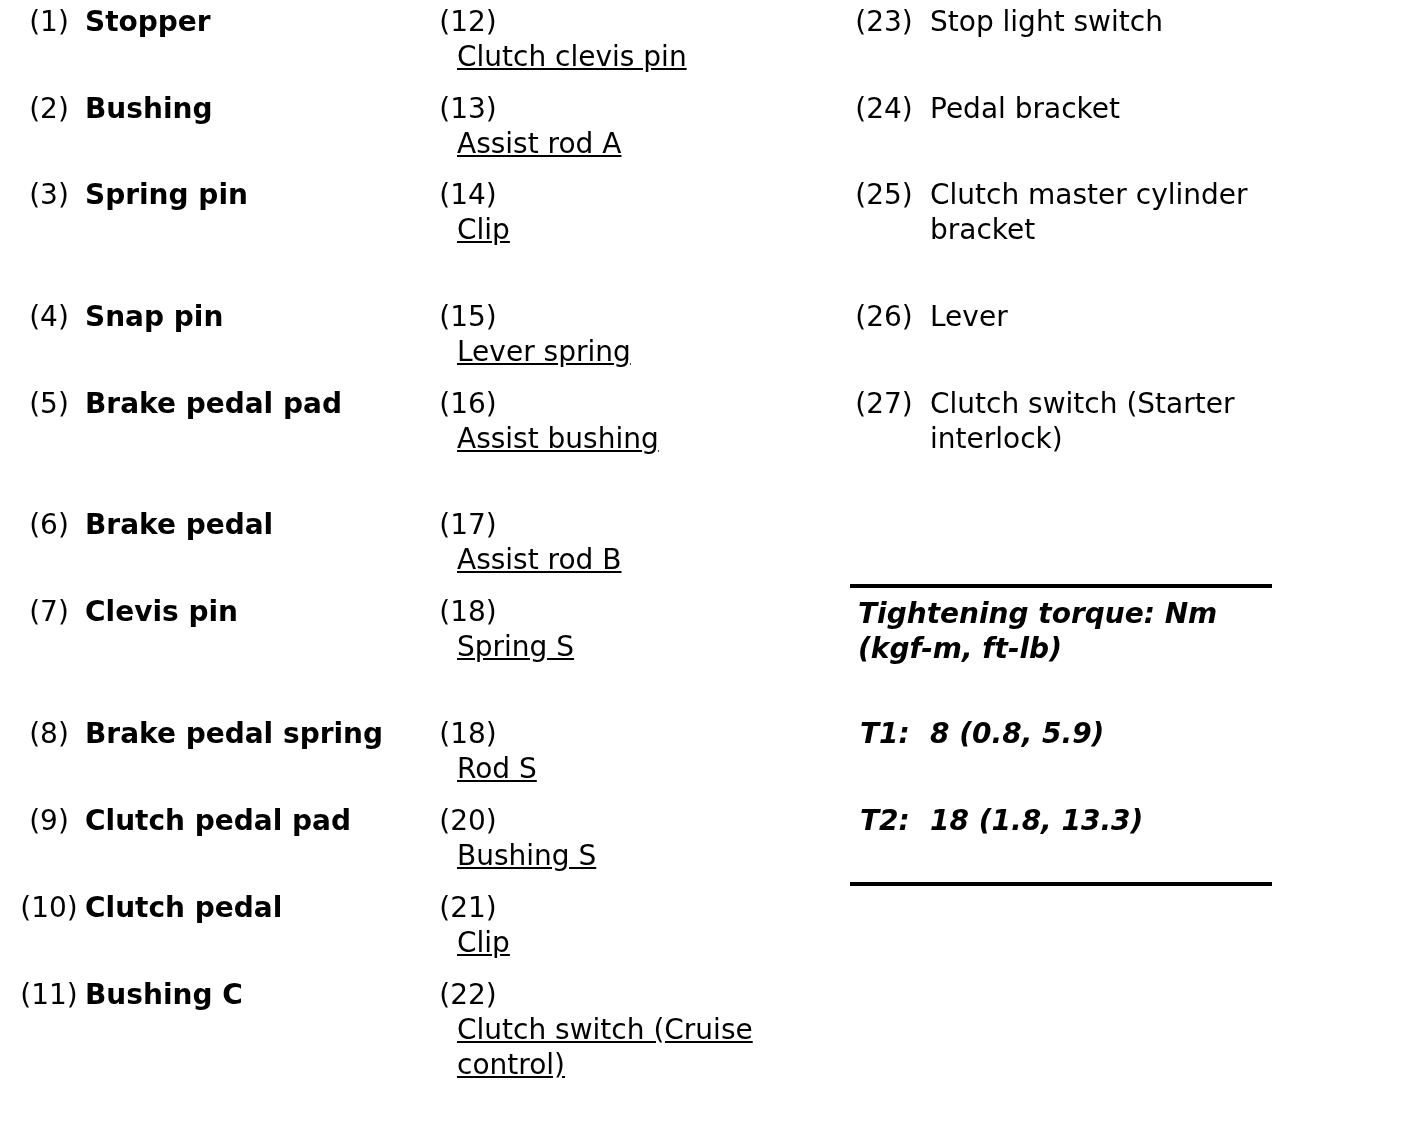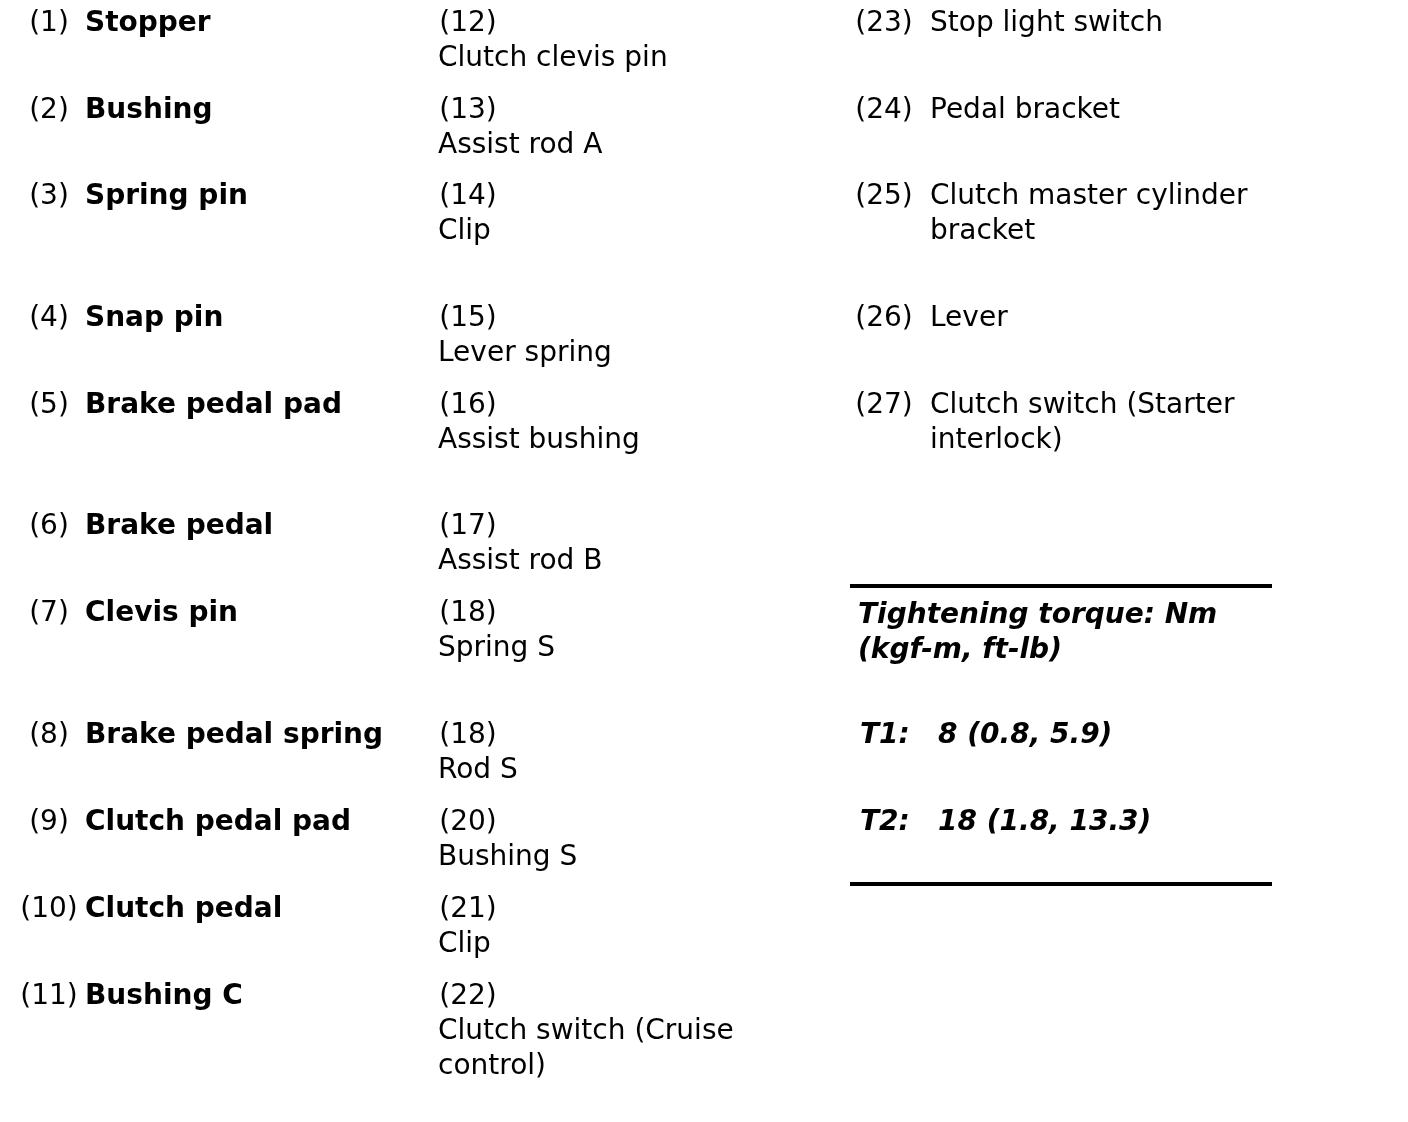--- a/index.html
+++ b/index.html
@@ -28,21 +28,21 @@
     white-space: nowrap;
   }
   .item .label {
     white-space: pre-line;
   }
   .col1 { left: 20px; }
   .col1 .num { width: 58px; }
   .col1 .label { margin-left: 7px; width: 350px; font-weight: bold; }
   .col2 { left: 438px; flex-direction: column; }
   .col2 .num { width: 60px; }
-  .col2 .label { width: 340px; }
+  .col2 .label { margin-left: 19px; width: 340px; text-decoration: underline; }
   .col3 { left: 854px; }
   .col3 .num { width: 60px; }
   .col3 .label { margin-left: 16px; width: 340px; }
   .rule {
     position: absolute;
     left: 850px;
     width: 422px;
     height: 4px;
     background: #000000;
   }
@@ -62,21 +62,20 @@
     font-weight: bold;
     font-style: italic;
     align-items: flex-end;
   }
   .torque-row .t-id {
     flex: 0 0 auto;
     width: 70px;
   }
   .torque-row .t-val {
     white-space: nowrap;
-    margin-left: 8px;
   }
 </style>
 </head>
 <body>
 
 <div class="page">
 
   <div class="item col1" style="top:4px">
     <span class="num">(1)</span>
     <span class="label">Stopper</span>

